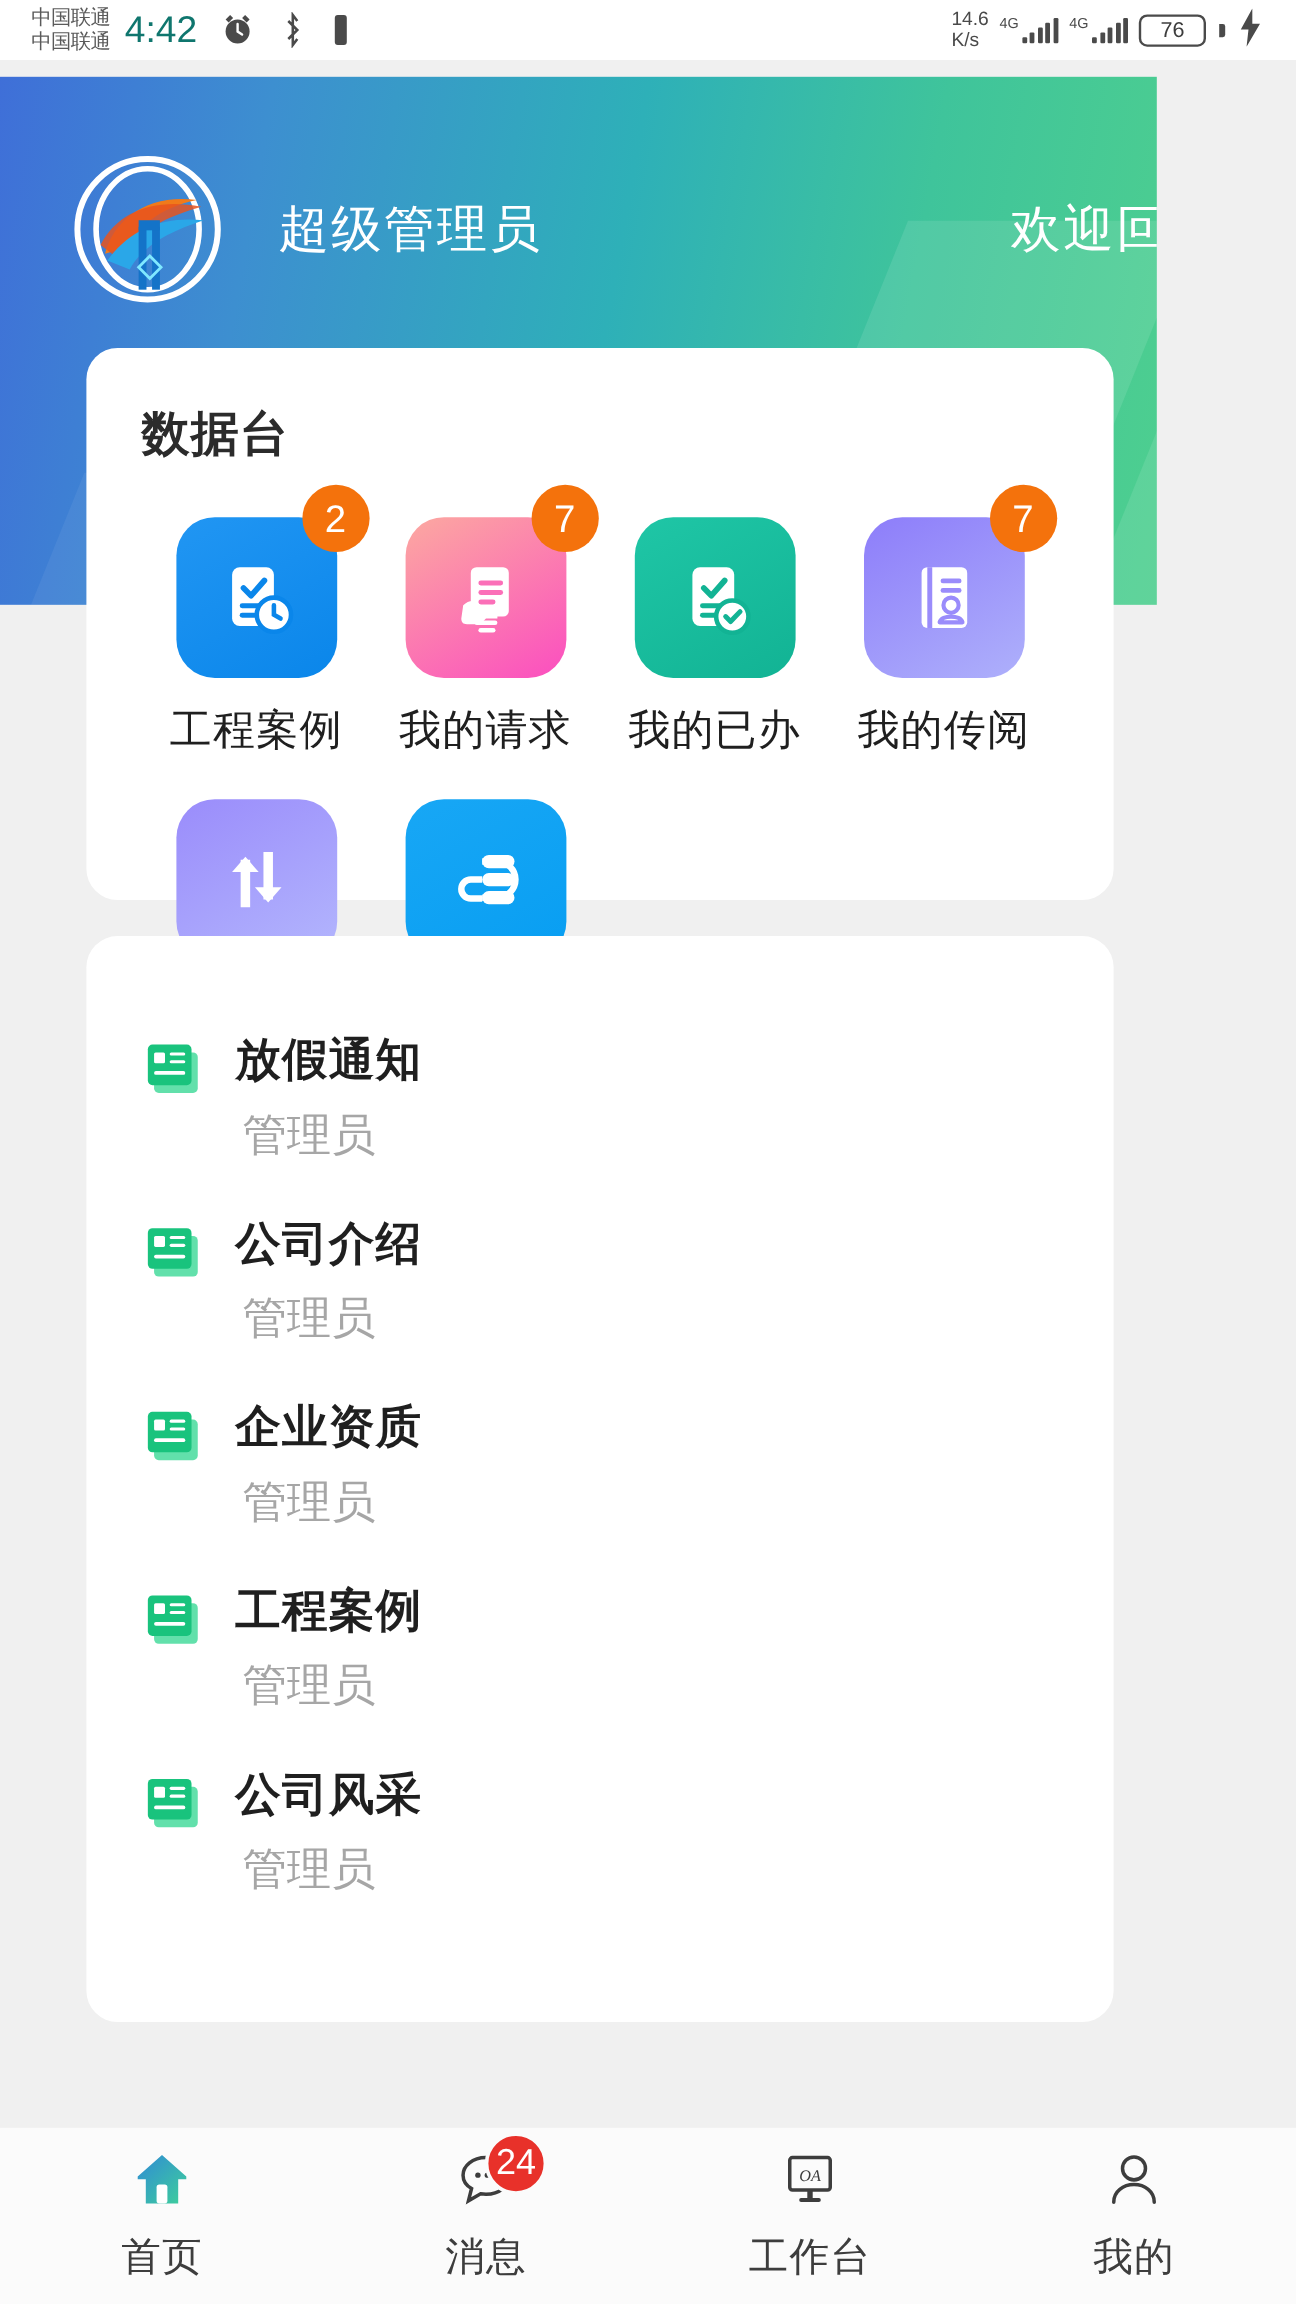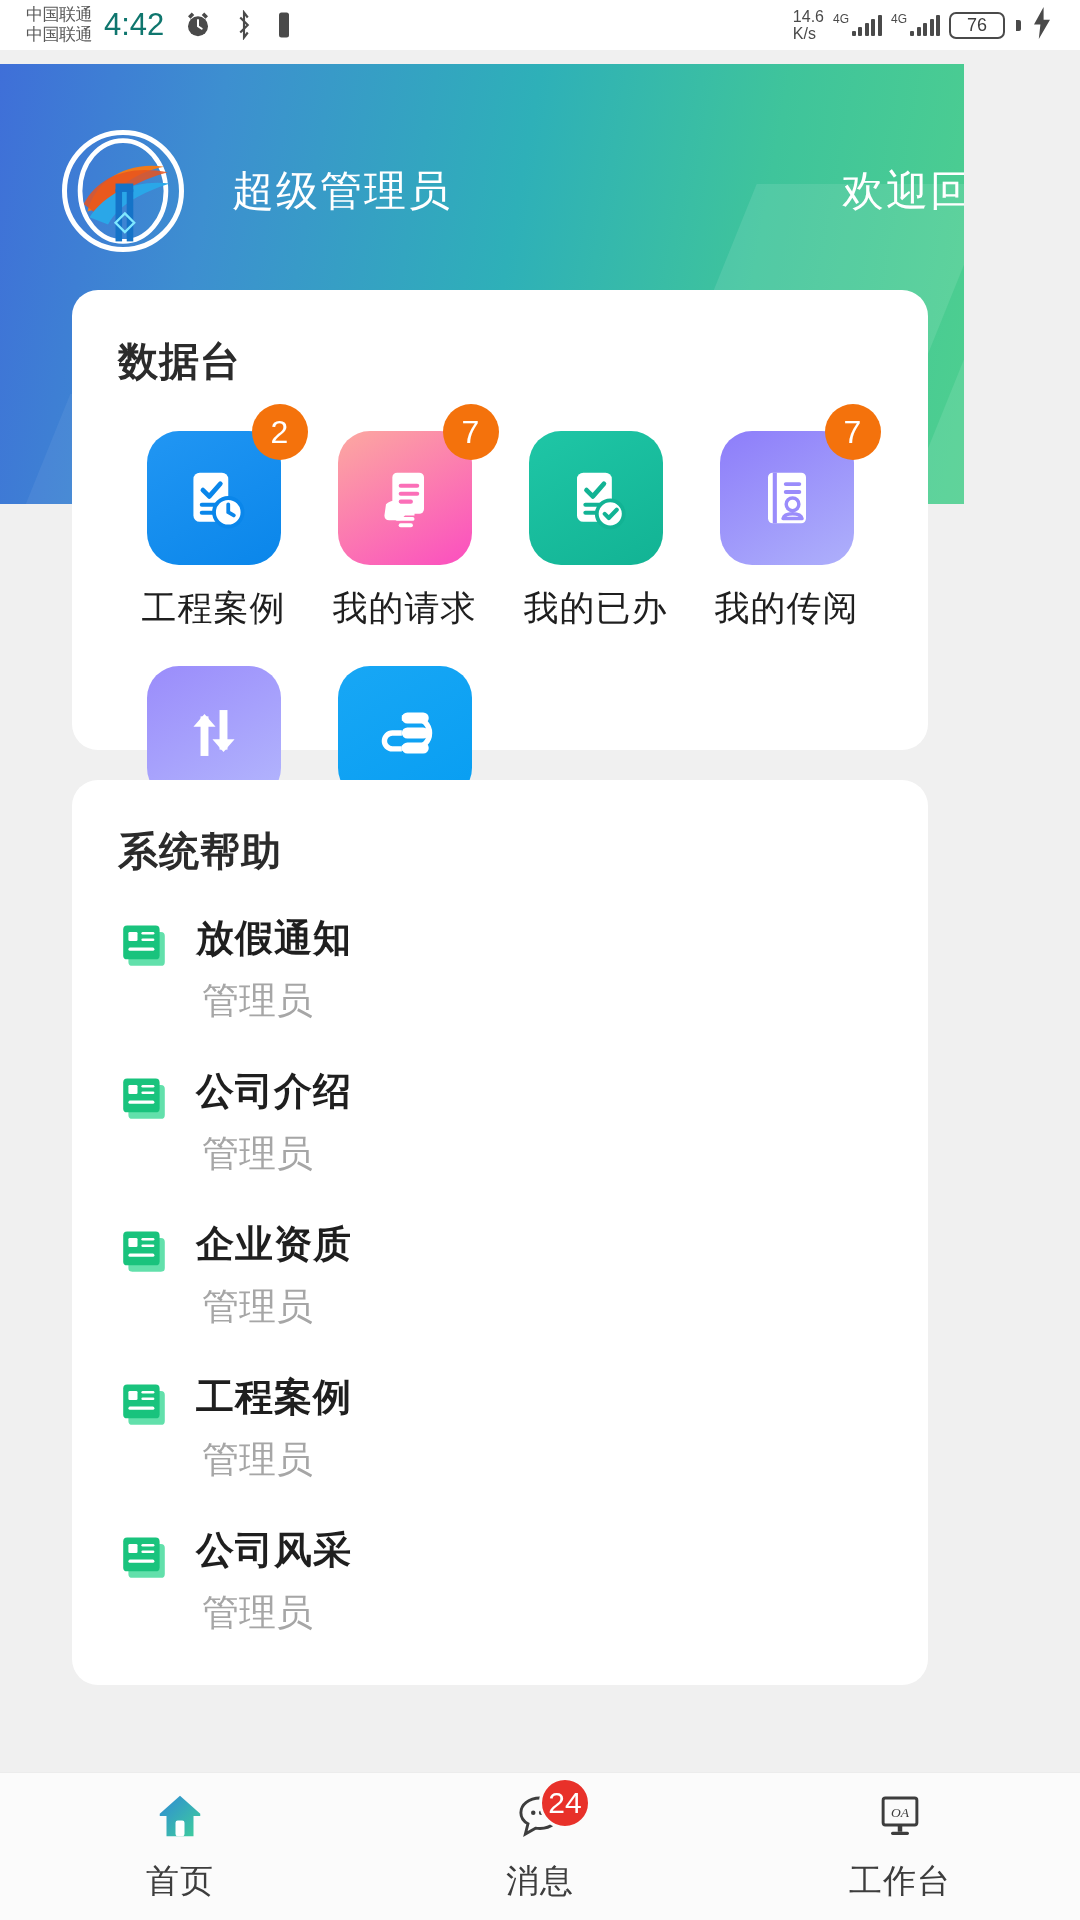--- a/index.html
+++ b/index.html
@@ -318,21 +318,20 @@
               <path d="M22 24h-6a5 5 0 0 0 0 10h6" fill="none" stroke="#fff" stroke-width="3.4"></path>
             </svg>
         </div>
         <div class="cell-label">新建流程</div>
       </div>
 
     </div>
   </div>
 
   <div class="card" id="card-help">
-    <div class="card-title">系统帮助</div>
     <div class="help-list">
 
       <div class="help-item">
         <span class="help-ico">
           <svg viewBox="0 0 40 40" width="52" height="52">
               <rect x="8" y="10" width="28" height="26" rx="3" fill="#2ed68f" opacity="0.75"></rect>
               <rect x="4" y="5" width="28" height="26" rx="3" fill="#19c37d"></rect>
               <rect x="8" y="10" width="7" height="7" rx="1" fill="#fff"></rect>
               <rect x="18" y="10" width="10" height="2" rx="1" fill="#fff"></rect>
               <rect x="18" y="15" width="10" height="2" rx="1" fill="#fff"></rect>
@@ -452,16 +451,25 @@
         <svg viewBox="0 0 48 48">
             <rect x="9" y="8" width="30" height="24" rx="2" fill="none" stroke="#3d3d3d" stroke-width="2.6"></rect>
             <text x="24" y="25" font-size="12" font-family="Liberation Serif, serif" font-style="italic" text-anchor="middle" fill="#3d3d3d">OA</text>
             <rect x="22" y="32" width="4" height="6" fill="#3d3d3d"></rect>
             <rect x="16" y="38" width="16" height="2.8" rx="1.4" fill="#3d3d3d"></rect>
           </svg>
       </span>
       <span class="tab-label">工作台</span>
     </div>
 
+    <div class="tab">
+      <span class="tab-ico">
+        <svg viewBox="0 0 48 48">
+            <circle cx="24" cy="16" r="8.5" fill="none" stroke="#3d3d3d" stroke-width="2.6"></circle>
+            <path d="M9 41c0-8 7-13 15-13s15 5 15 13" fill="none" stroke="#3d3d3d" stroke-width="2.6" stroke-linecap="round"></path>
+          </svg>
+      </span>
+      <span class="tab-label">我的</span>
+    </div>
 
   </div>
 
 </div>
 
 </body></html>

